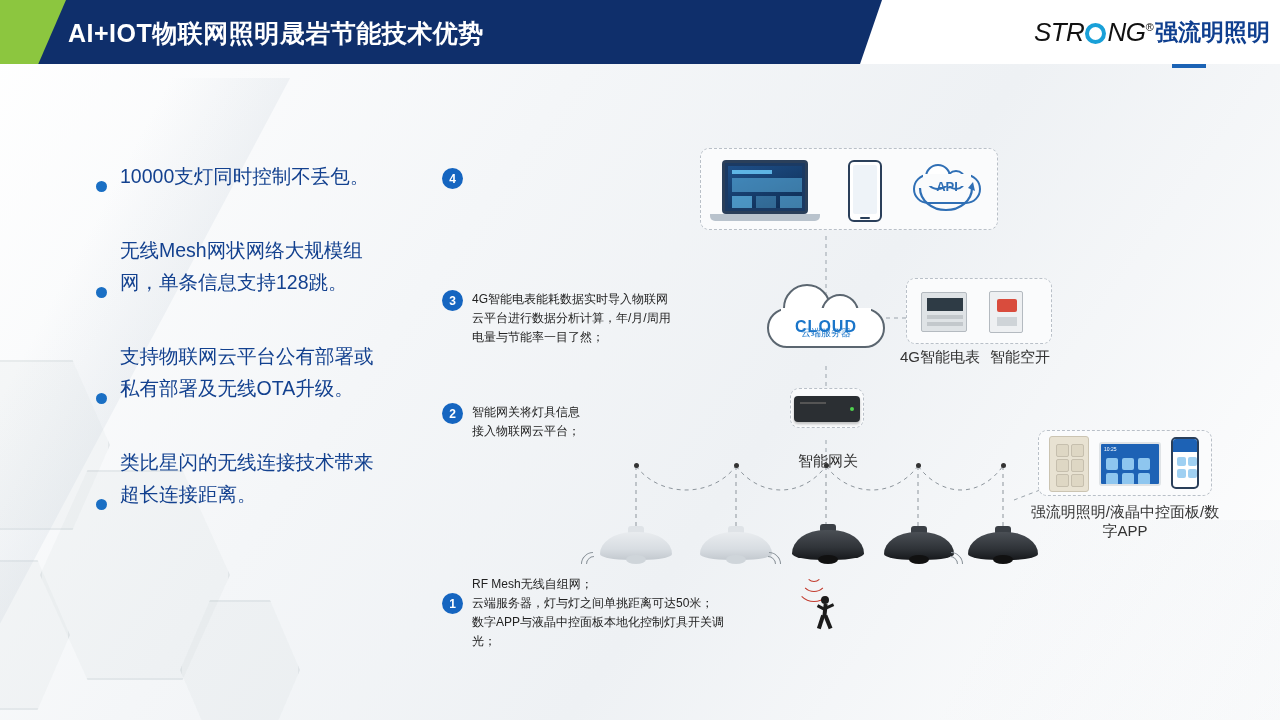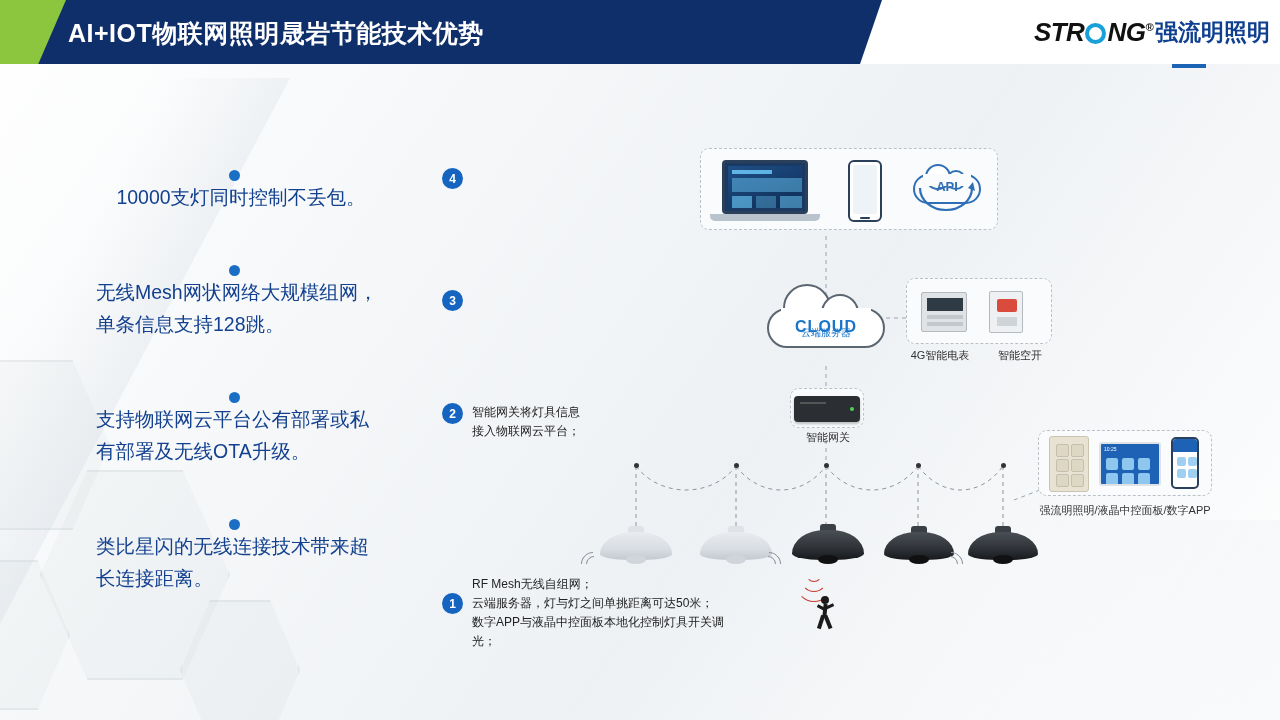--- a/index.html
+++ b/index.html
@@ -54,21 +54,21 @@
     font-size: 27px; font-weight: bold; color: #0f3f8f;
     letter-spacing: 1px; margin-right: 8px;
   }
   #logo-cn .leaf {
     display:inline-block; width: 22px; height: 18px; margin-right:2px;
     background:#17a74a;
     clip-path: polygon(0 60%, 50% 0, 100% 60%, 50% 100%);
     transform: translateY(3px);
   }
   #logo-strong {
-    font-size: 26px; font-weight: bold; color: #111; font-style: italic;
+    font-size: 26px; font-weight: normal; color: #111; font-style: italic;
     letter-spacing: -0.5px;
   }
   #logo-strong .o-ring {
     display:inline-block; width:21px;height:21px;border-radius:50%;
     border:4px solid #19a0d8; transform:translateY(3px); margin:0 1px;
   }
   #logo-sup { font-size: 11px; vertical-align: super; color:#111; }
   #logo-tail { font-size: 23px; font-weight: bold; color:#0f3f8f; margin-left:2px;}
   #header-underline {
     position:absolute; right: 74px; top: 64px; width: 34px; height: 4px; background:#1b63b5;
@@ -86,21 +86,21 @@
   .tri-right { border-left: 45px solid #1f9ad6; margin-left: 18px; }
   #slide-title {
     font-size: 33px; font-weight: bold; color: #113f8c; white-space: nowrap;
   }
 
   
   #bullets {
     position: absolute; left: 96px; top: 160px; width: 290px;
   }
   .bullet {
-    display: flex; align-items: center; margin-bottom: 42px; flex-direction: column;
+    display: flex; align-items: flex-end; margin-bottom: 42px;
   }
   .bullet .dot {
     width: 11px; height: 11px; border-radius: 50%; background: #1a6fc4;
     margin-top: 10px; margin-right: 13px; flex: 0 0 auto;
   }
   .bullet .txt {
     font-size: 19.5px; color: #13418f; line-height: 32px; font-weight: 500;
   }
 
   
@@ -111,21 +111,21 @@
     display: flex; align-items: center; justify-content: center;
     flex: 0 0 auto; margin-right: 9px; font-weight: bold;
   }
   .step .stxt { font-size: 12px; color: #222; line-height: 19px; }
 
   
   .dashbox {
     position: absolute; border: 1px dashed #b9c0c8; border-radius: 9px;
     background: #fafbfc;
   }
-  .caption { position: absolute; font-size: 11px; color: #333; text-align: center; }
+  .caption { position: absolute; font-size: 15px; color: #333; text-align: center; }
 
   
   .laptop-screen {
     position:absolute; width:86px;height:54px;border:3px solid #2a3f5a;border-radius:4px;
     background:#1b3a63;
   }
   .laptop-screen .inner{
     position:absolute; inset:3px; background: linear-gradient(160deg,#1e4f88,#0e2c52);
     overflow:hidden;
   }
@@ -264,20 +264,21 @@
       <div class="txt">类比星闪的无线连接技术带来超长连接距离。</div>
     </div>
   </div>
 
   <div class="step" style="left:442px; top:168px; width:230px;">
     <div class="num">4</div>
   </div>
 
   <div class="step" style="left:442px; top:290px; width:235px;">
     <div class="num">3</div>
+    <div class="stxt" style="white-space:pre-line;">4G智能电表能耗数据实时导入物联网云平台进行数据分析计算，年/月/周用电量与节能率一目了然；</div>
   </div>
 
   <div class="step" style="left:442px; top:403px; width:190px;">
     <div class="num">2</div>
     <div class="stxt" style="white-space:pre-line;">智能网关将灯具信息
 接入物联网云平台；</div>
   </div>
 
   <div class="step" style="left:442px; top:575px; width:290px;">
     <div class="num" style="margin-top:18px;">1</div>
@@ -364,21 +365,21 @@
     </div>
   </div>
   <div class="caption" style="left:900px; top:348px; width:80px;">4G智能电表</div>
   <div class="caption" style="left:985px; top:348px; width:70px;">智能空开</div>
 
   <div class="dashbox" style="left:790px; top:388px; width:74px; height:40px;"></div>
   <div id="gateway" style="left:794px; top:396px;">
     <div class="line"></div>
       <div class="led"></div>
   </div>
-  <div class="caption" style="left:790px; top:430px; width:76px;">智能网关</div>
+  <div class="caption" style="left:790px; top:452px; width:76px;">智能网关</div>
 
   <div class="dashbox" style="left:1038px; top:430px; width:174px; height:66px;">
     <div class="panel-a" style="left:10px; top:5px;">
       <div class="btn" style="left:6px;top:7px;"></div>
       <div class="btn" style="left:21px;top:7px;"></div>
       <div class="btn" style="left:6px;top:22px;"></div>
       <div class="btn" style="left:21px;top:22px;"></div>
       <div class="btn" style="left:6px;top:37px;"></div>
       <div class="btn" style="left:21px;top:37px;"></div>
     </div>

